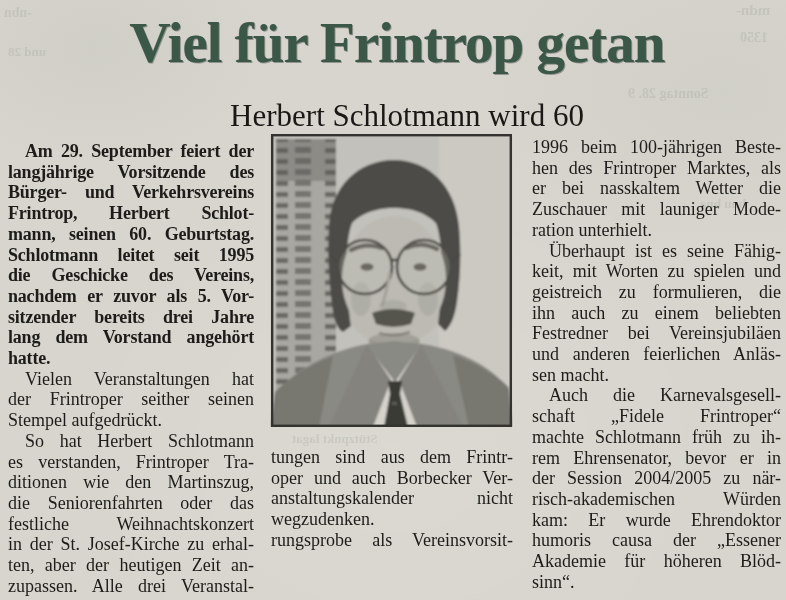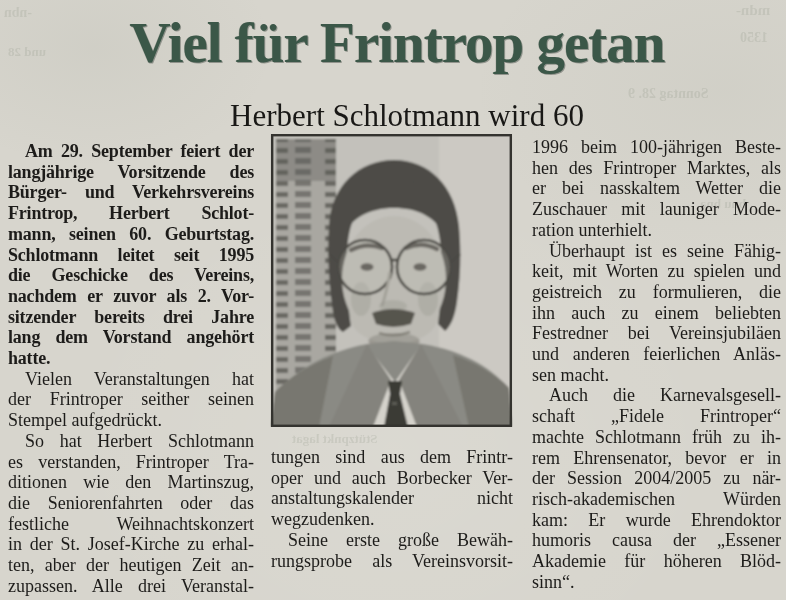--- a/index.html
+++ b/index.html
@@ -61,21 +61,21 @@
   <h2 class="subheadline">Herbert Schlotmann wird 60</h2>
 
   <div class="col col-left">
       <div class="line b ind">Am 29. September feiert der</div>
       <div class="line b">langjährige Vorsitzende des</div>
       <div class="line b">Bürger- und Verkehrsvereins</div>
       <div class="line b">Frintrop, Herbert Schlot-</div>
       <div class="line b">mann, seinen 60. Geburtstag.</div>
       <div class="line b">Schlotmann leitet seit 1995</div>
       <div class="line b">die Geschicke des Vereins,</div>
-      <div class="line b">nachdem er zuvor als 2. Vor-</div>
+      <div class="line b">nachdem er zuvor als 5. Vor-</div>
       <div class="line b">sitzender bereits drei Jahre</div>
       <div class="line b">lang dem Vorstand angehört</div>
       <div class="line b end">hatte.</div>
       <div class="line ind">Vielen Veranstaltungen hat</div>
       <div class="line">der Frintroper seither seinen</div>
       <div class="line end">Stempel aufgedrückt.</div>
       <div class="line ind">So hat Herbert Schlotmann</div>
       <div class="line">es verstanden, Frintroper Tra-</div>
       <div class="line">ditionen wie den Martinszug,</div>
       <div class="line">die Seniorenfahrten oder das</div>
@@ -155,21 +155,20 @@
       </g>
       <rect x="1.2" y="1.2" width="238.6" height="290.6" fill="none" stroke="#34332f" stroke-width="2.4"></rect>
     </svg>
   </figure>
 
   <div class="col col-mid">
       <div class="line">tungen sind aus dem Frintr-</div>
       <div class="line">oper und auch Borbecker Ver-</div>
       <div class="line">anstaltungskalender nicht</div>
       <div class="line end">wegzudenken.</div>
-      <div class="line ind">Seine erste große Bewäh-</div>
       <div class="line">rungsprobe als Vereinsvorsit-</div>
     </div>
   <div class="col col-right">
       <div class="line">1996 beim 100-jährigen Beste-</div>
       <div class="line">hen des Frintroper Marktes, als</div>
       <div class="line">er bei nasskaltem Wetter die</div>
       <div class="line">Zuschauer mit launiger Mode-</div>
       <div class="line end">ration unterhielt.</div>
       <div class="line ind">Überhaupt ist es seine Fähig-</div>
       <div class="line">keit, mit Worten zu spielen und</div>

